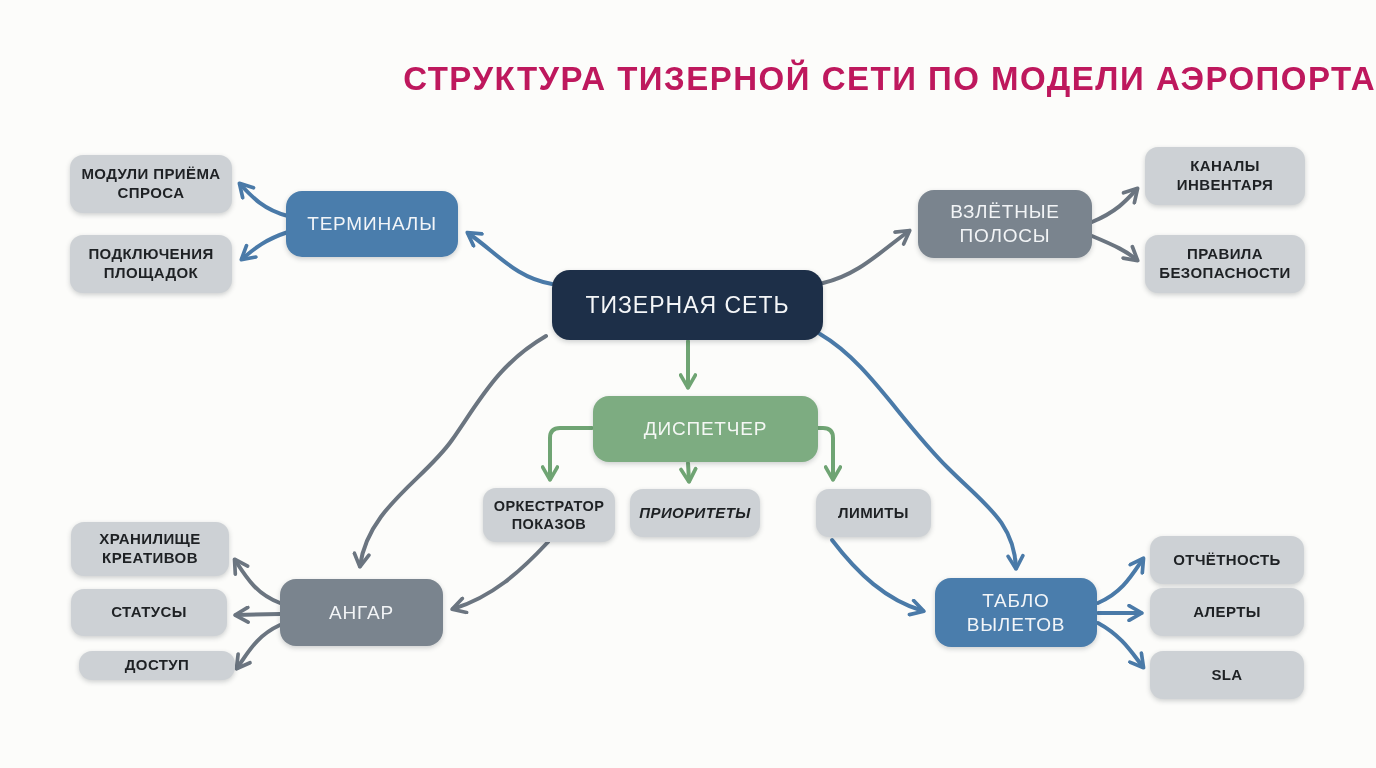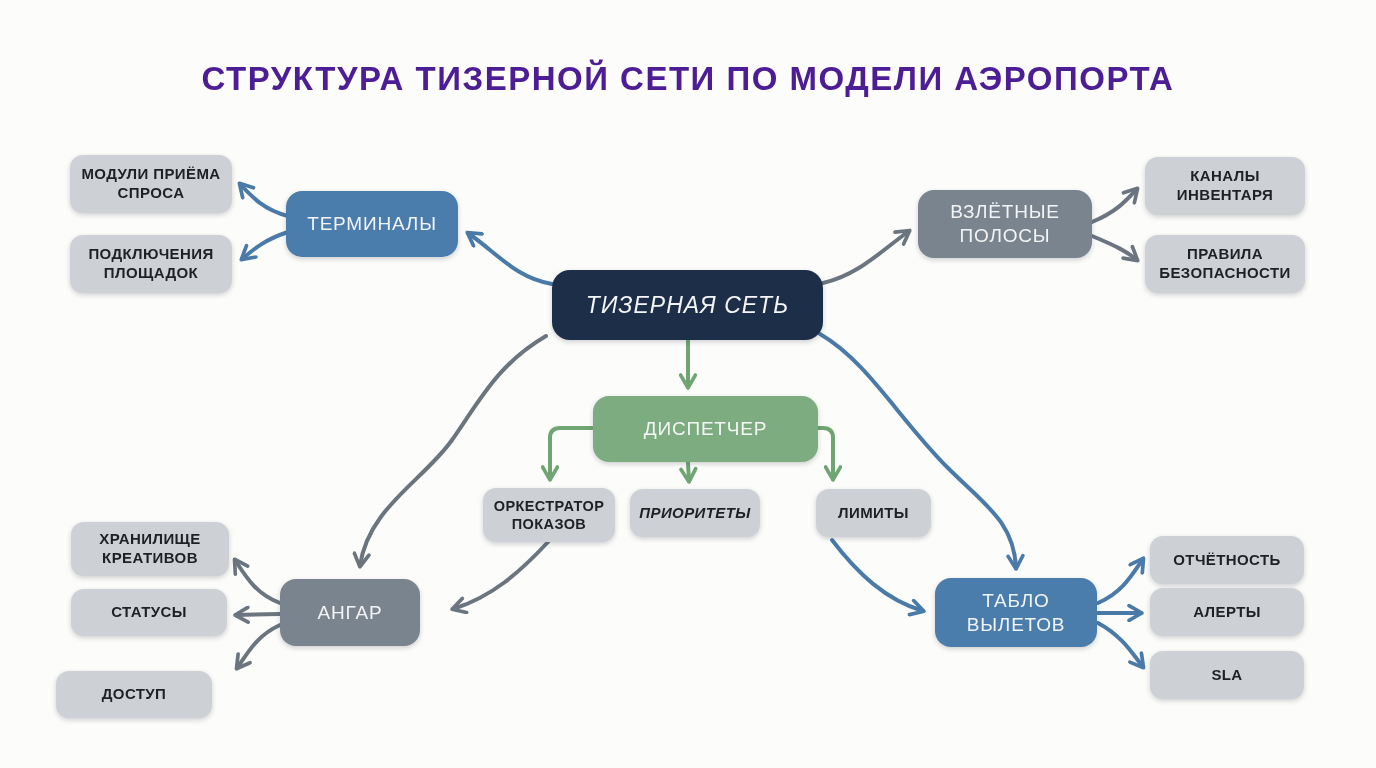--- a/index.html
+++ b/index.html
@@ -4,51 +4,51 @@
 <style>
   html,body{margin:0;padding:0;}
   body{
     width:1376px;height:768px;position:relative;overflow:hidden;
     background:#fcfcfa;
     font-family:"Liberation Sans","DejaVu Sans",sans-serif;
   }
   .stage{position:absolute;inset:0;}
   svg.edges{position:absolute;left:0;top:0;z-index:1;}
   .title{
-    position:absolute;top:60px;left:0;width:1376px;text-align:center;
-    font-size:33px;font-weight:600;letter-spacing:1.5px;color:#4c1d95;z-index:2;
+    position:absolute;top:60px;left:0;width:1376px;text-align:right;
+    font-size:33px;font-weight:600;letter-spacing:1.5px;color:#be185d;z-index:2;
   }
   .node{
     position:absolute;z-index:3;display:flex;align-items:center;justify-content:center;
     text-align:center;border-radius:15px;letter-spacing:.4px;line-height:1.25;
     box-shadow:0 2px 5px rgba(40,50,60,.22);
   }
   .node.navy {background:#1d2f48;color:#f4f6f8;font-size:23px;border-radius:18px;letter-spacing:1px;}
   .node.blue {background:#4a7dac;color:#f2f5f8;font-size:19px;border-radius:16px;letter-spacing:.8px;}
   .node.slate{background:#7a848e;color:#f2f4f6;font-size:19px;border-radius:16px;letter-spacing:.8px;}
   .node.green{background:#7dac81;color:#f4f7f4;font-size:19px;border-radius:16px;letter-spacing:.8px;}
   .node.leaf {background:#cdd1d5;color:#1e2124;font-size:15px;border-radius:13px;font-weight:600;}
   .node.leaf.sm{font-size:14.5px;}
 
   
   #n-demand      {left:70px;  top:155px; width:162px; height:58px;}
   #n-connections {left:70px;  top:235px; width:162px; height:58px;}
   #n-terminals   {left:286px; top:191px; width:172px; height:66px;}
-  #n-central     {left:552px; top:270px; width:271px; height:70px;font-style:italic;}
+  #n-central     {left:552px; top:270px; width:271px; height:70px;}
   #n-runways     {left:918px; top:190px; width:174px; height:68px;}
-  #n-channels    {left:1145px;top:157px; width:160px; height:58px;}
+  #n-channels    {left:1145px;top:147px; width:160px; height:58px;}
   #n-rules       {left:1145px;top:235px; width:160px; height:58px;}
   #n-dispatcher  {left:593px; top:396px; width:225px; height:66px;}
   #n-orchestrator{left:483px; top:488px; width:132px; height:54px;}
   #n-priorities  {left:630px; top:489px; width:130px; height:48px;font-style:italic;}
   #n-limits      {left:816px; top:489px; width:115px; height:48px;}
-  #n-hangar      {left:280px; top:579px; width:140px; height:67px;}
+  #n-hangar      {left:280px; top:579px; width:163px; height:67px;}
   #n-storage     {left:71px;  top:522px; width:158px; height:54px;}
   #n-statuses    {left:71px;  top:589px; width:156px; height:47px;}
-  #n-access      {left:56px;  top:651px; width:156px; height:47px;margin-top:20px;}
+  #n-access      {left:79px;  top:651px; width:156px; height:29px;}
   #n-board       {left:935px; top:578px; width:162px; height:69px;}
   #n-reporting   {left:1150px;top:536px; width:154px; height:48px;}
   #n-alerts      {left:1150px;top:588px; width:154px; height:48px;}
   #n-sla         {left:1150px;top:651px; width:154px; height:48px;}
 
   .edge{fill:none;stroke-width:4;stroke-linecap:round;stroke-linejoin:round;}
   .e-blue {stroke:#4a7aa8;}
   .e-gray {stroke:#6b7580;}
   .e-green{stroke:#6fa473;}
 </style>

